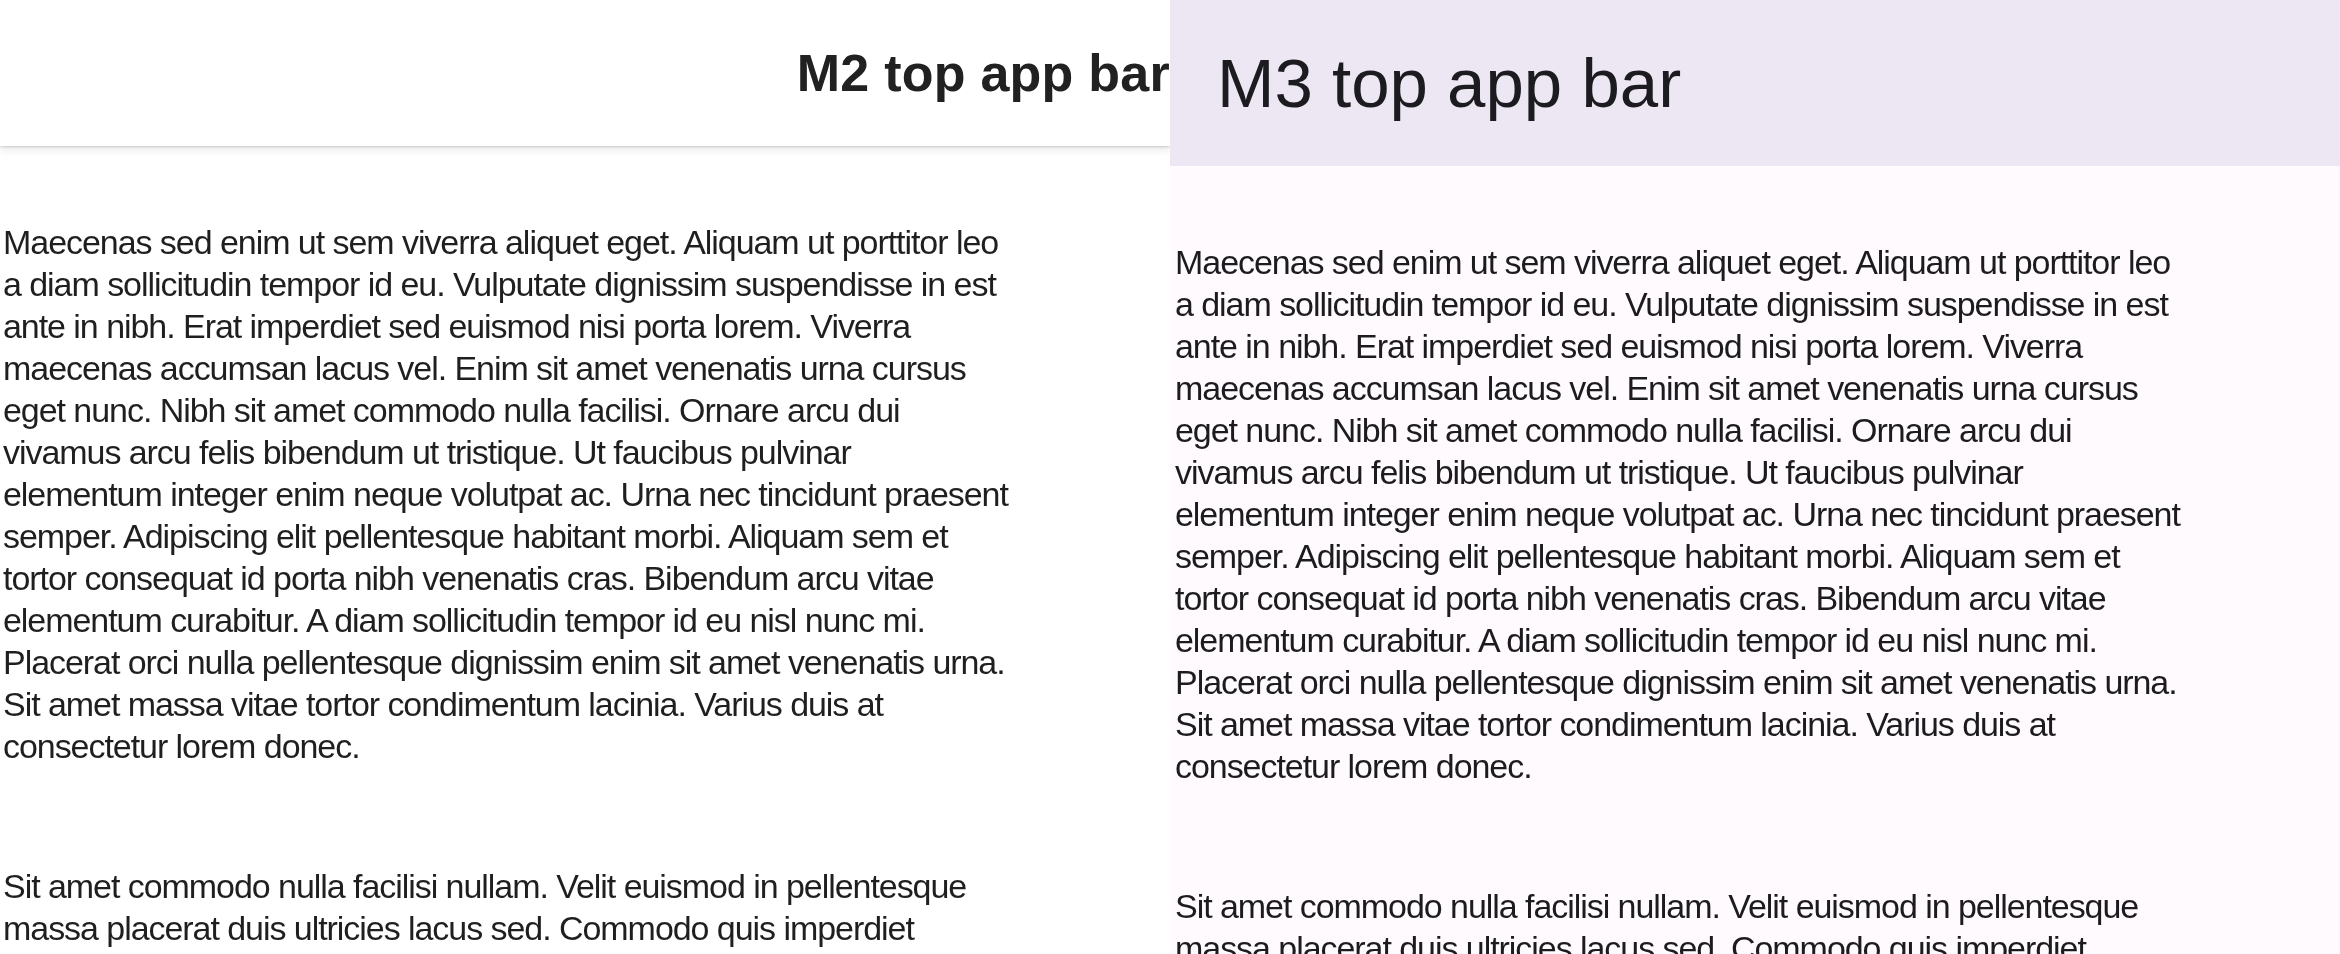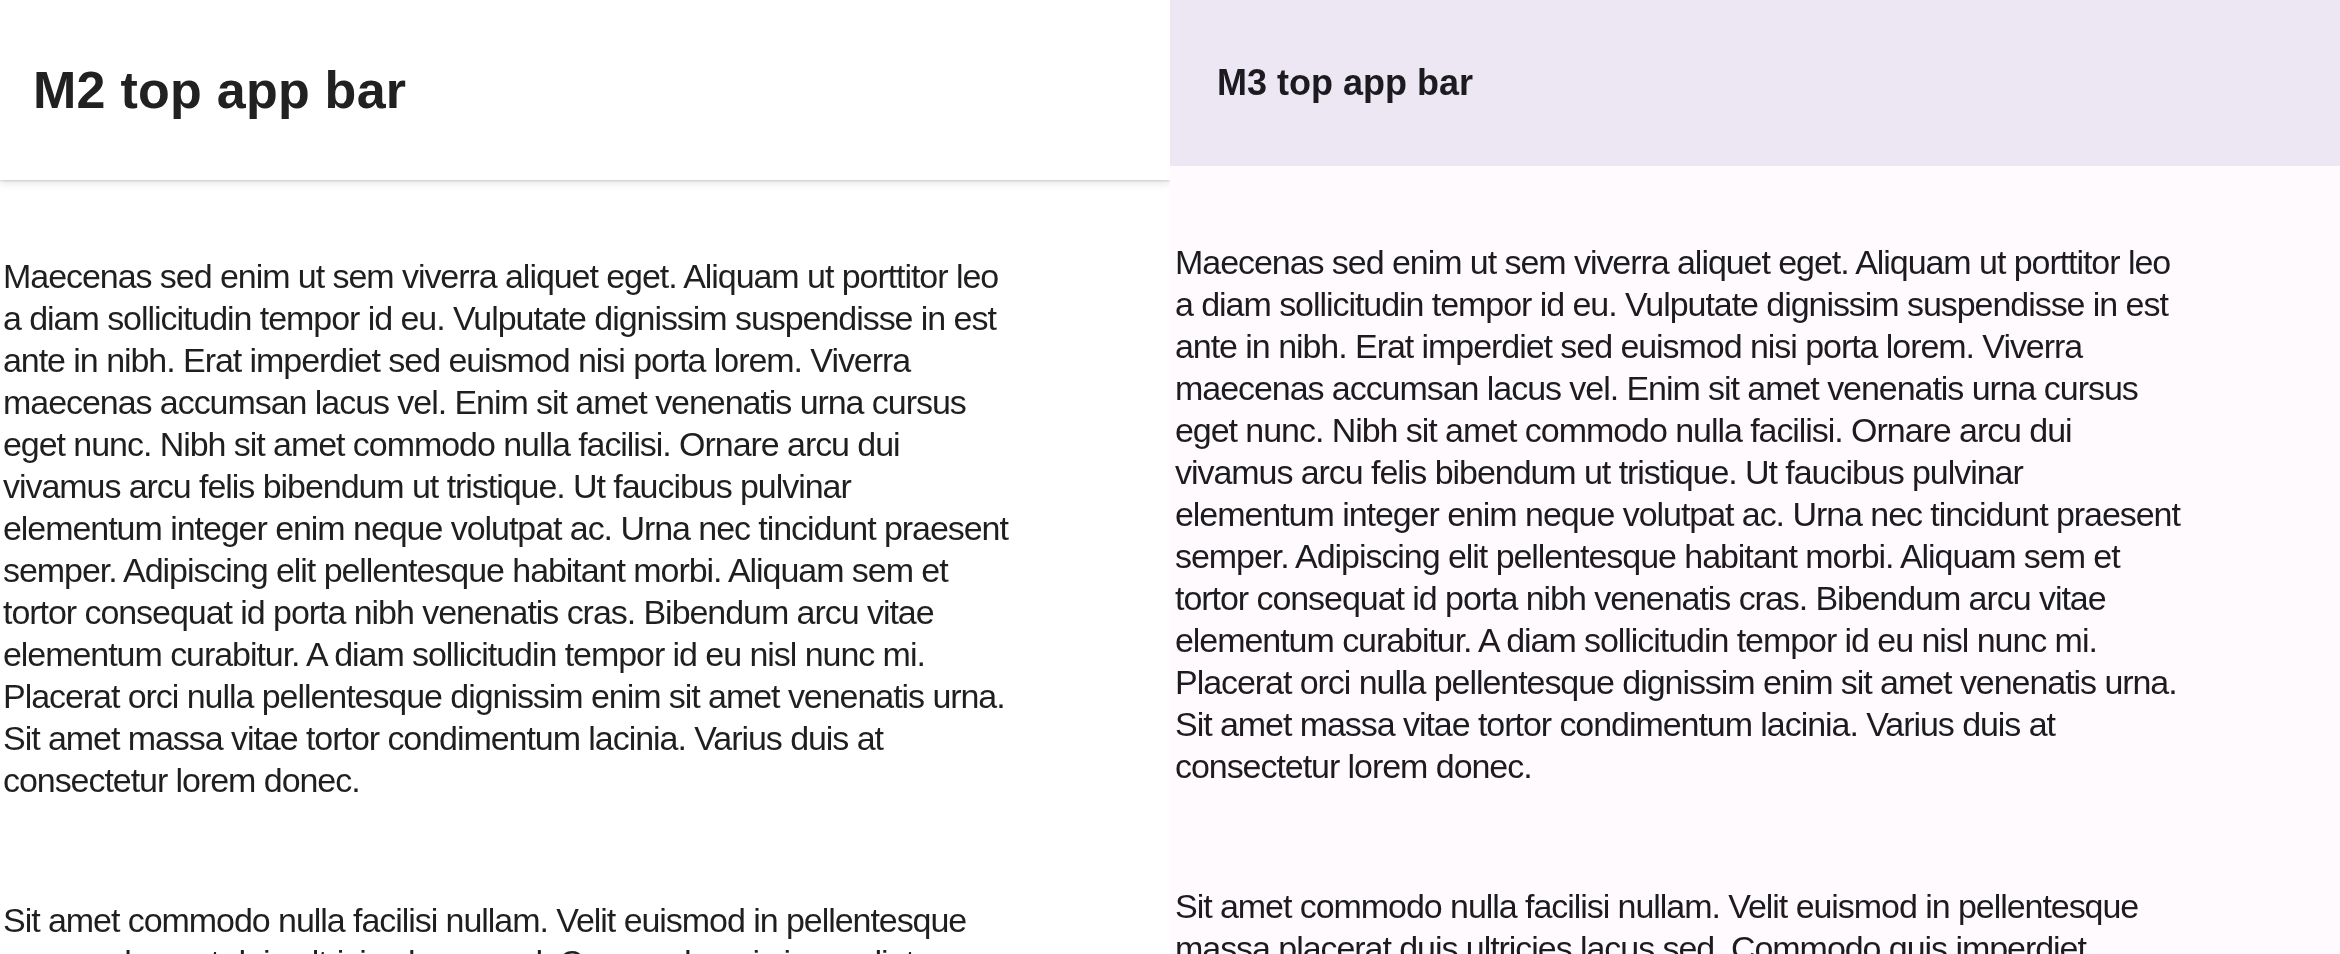--- a/index.html
+++ b/index.html
@@ -11,42 +11,43 @@
   .app { display: flex; width: 2340px; height: 954px; }
   .panel { width: 1170px; height: 954px; overflow: hidden; box-sizing: border-box; }
   .panel.m2 { background: var(--m2-body-bg, #ffffff); }
   .panel.m3 { background: var(--m3-body-bg, #FEFAFD); }
 
   .appbar {
     display: flex; align-items: center; box-sizing: border-box;
     position: relative; z-index: 2;
   }
   .m2 .appbar {
-    height: 180px;
+    height: 146px;
     background: var(--m2-bar-bg, #ffffff);
-    padding-left: 33px;
+    padding-left: 64px;
     box-shadow: 0 1px 2px rgba(0,0,0,0.15), 0 4px 8px rgba(0,0,0,0.09);
+    justify-content: flex-end;
   }
   .m3 .appbar {
     height: 166px;
     background: var(--m3-bar-bg, #EDE7F4);
     padding-left: 47px;
   }
 
   .appbar .title {
     margin: 0;
     font-size: 52px;
     font-weight: 600;
     letter-spacing: 0.25px;
     color: var(--m2-title-color, #212121);
     white-space: nowrap;
   }
   .m3 .appbar .title {
-    font-size: 36px;
-    font-weight: 700;
+    font-size: 69px;
+    font-weight: 400;
     letter-spacing: 0;
     color: var(--m3-title-color, #1C1B1F);
   }
 
   .content {
     box-sizing: border-box;
     padding: 33px 2px 0 3px;
     font-size: 34px;
     line-height: 42px;
     letter-spacing: -1.05px;

